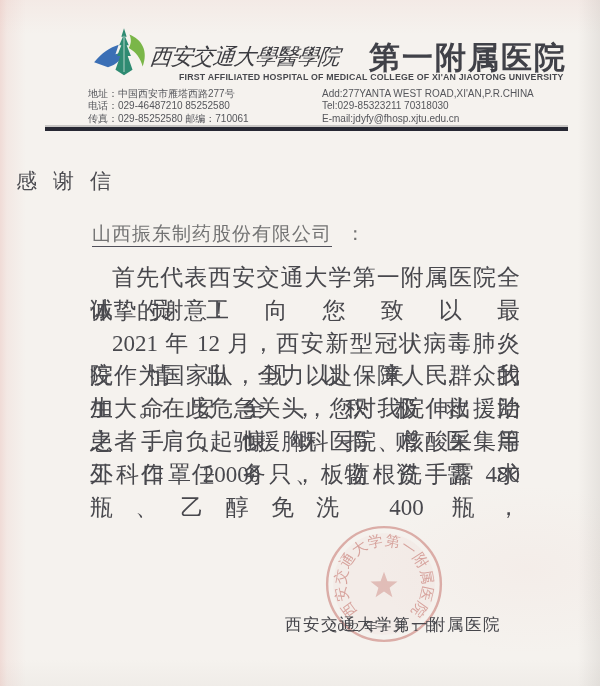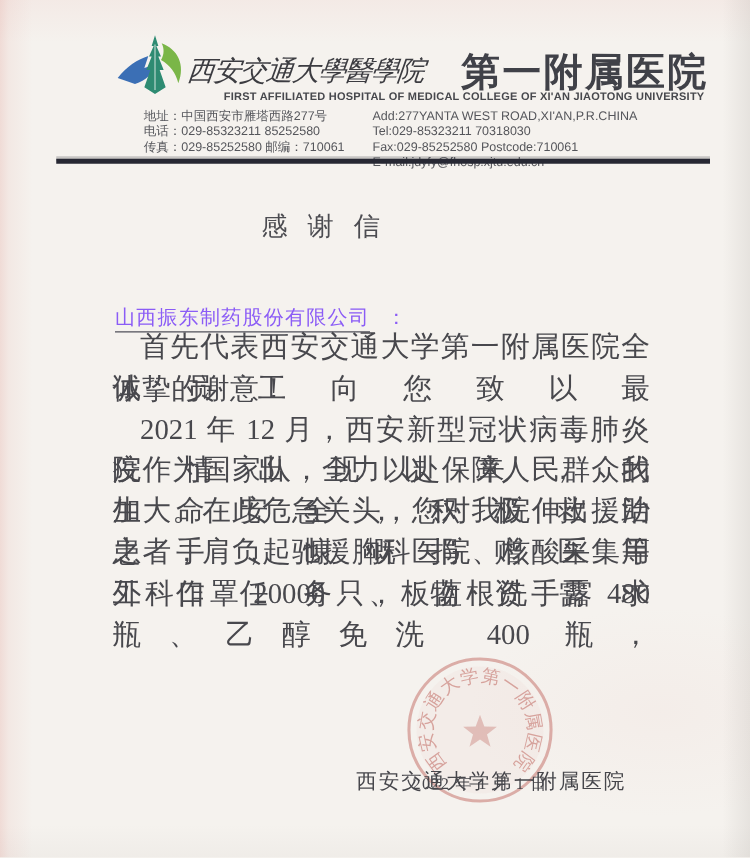--- a/index.html
+++ b/index.html
@@ -29,31 +29,31 @@
     font-size:31px;font-weight:600;color:#404148;letter-spacing:2px;margin-left:29px;
   }
   .hdr-english{
     position:absolute;left:131px;top:72px;z-index:2;white-space:nowrap;
     font-family:"Liberation Sans","DejaVu Sans",sans-serif;
     font-size:8.8px;font-weight:bold;color:#47484d;letter-spacing:.2px;padding-left:48px;
   }
   .contact{position:absolute;top:88px;z-index:2;
     font-family:"Liberation Sans","DejaVu Sans",sans-serif;
     font-size:10px;line-height:12.4px;color:#55565b;white-space:nowrap;}
-  .contact-cn{left:88px;margin-left:27px;}
-  .contact-en{left:298px;}
+  .contact-cn{left:88px;}
+  .contact-en{left:322px;}
   .hdr-rule{
     position:absolute;left:45px;top:127px;width:523px;height:3.5px;z-index:2;
     background:#272833;box-shadow:0 -2px 0 rgba(39,40,51,.22);
   }
   .letter-title{
-    position:absolute;left:0;top:167px;width:513px;z-index:2;text-align:center;
+    position:absolute;left:0;top:167px;width:513px;z-index:2;
     font-size:21px;color:#4c4c51;letter-spacing:16px;text-indent:16px;font-weight:500;
   }
-  .recipient{position:absolute;left:92px;top:244px;z-index:2;font-size:16px;color:#8b5cf6;}
+  .recipient{position:absolute;left:92px;top:221px;z-index:2;font-size:19px;color:#737373;}
   .recipient-name{border-bottom:1.5px solid #50505a;padding-bottom:2px;letter-spacing:1px;}
   .recipient-colon{margin-left:9px;}
   .letter-body{position:absolute;left:90px;top:262px;width:430px;z-index:2;}
   .body-line{
     height:32.8px;line-height:32.8px;font-size:23px;color:#48484d;
     white-space:nowrap;letter-spacing:.5px;
   }
   .body-line.fill{
     white-space:normal;text-align:justify;text-align-last:justify;
     text-justify:inter-character;letter-spacing:0;
@@ -80,27 +80,26 @@
   <path d="M30,1 L32.5,9 L31,9 L34.5,17 L32.5,17 L36.5,27 L33.5,27 L38,40 L30,45 L22,40 L26.5,27 L23.5,27 L27.5,17 L25.5,17 L29,9 L27.5,9 Z" fill="#2e8b72"></path>
   <path fill="#e9f2ec" opacity="0.55" d="M29.4,8 L30.6,8 L30.6,42 L29.4,42 Z"></path>
 </svg>
 
 <div class="hdr-calligraphy">西安交通大學醫學院</div>
 <div class="hdr-name">第一附属医院</div>
 <div class="hdr-english">FIRST AFFILIATED HOSPITAL OF MEDICAL COLLEGE OF XI'AN JIAOTONG UNIVERSITY</div>
 
 <div class="contact contact-cn">
   <div>地址：中国西安市雁塔西路277号</div>
-  <div>电话：029-85323211 85252580</div>
+  <div>电话：029-46487210 85252580</div>
   <div>传真：029-85252580 邮编：710061</div>
 </div>
 <div class="contact contact-en">
   <div>Add:277YANTA WEST ROAD,XI'AN,P.R.CHINA</div>
   <div>Tel:029-85323211 70318030</div>
-  <div>Fax:029-85252580  Postcode:710061</div>
   <div>E-mail:jdyfy@fhosp.xjtu.edu.cn</div>
 </div>
 
 <div class="hdr-rule"></div>
 
 <div class="letter-title">感谢信</div>
 
 <div class="recipient">
   <span class="recipient-name">山西振东制药股份有限公司</span>
   <span class="recipient-colon">：</span>

